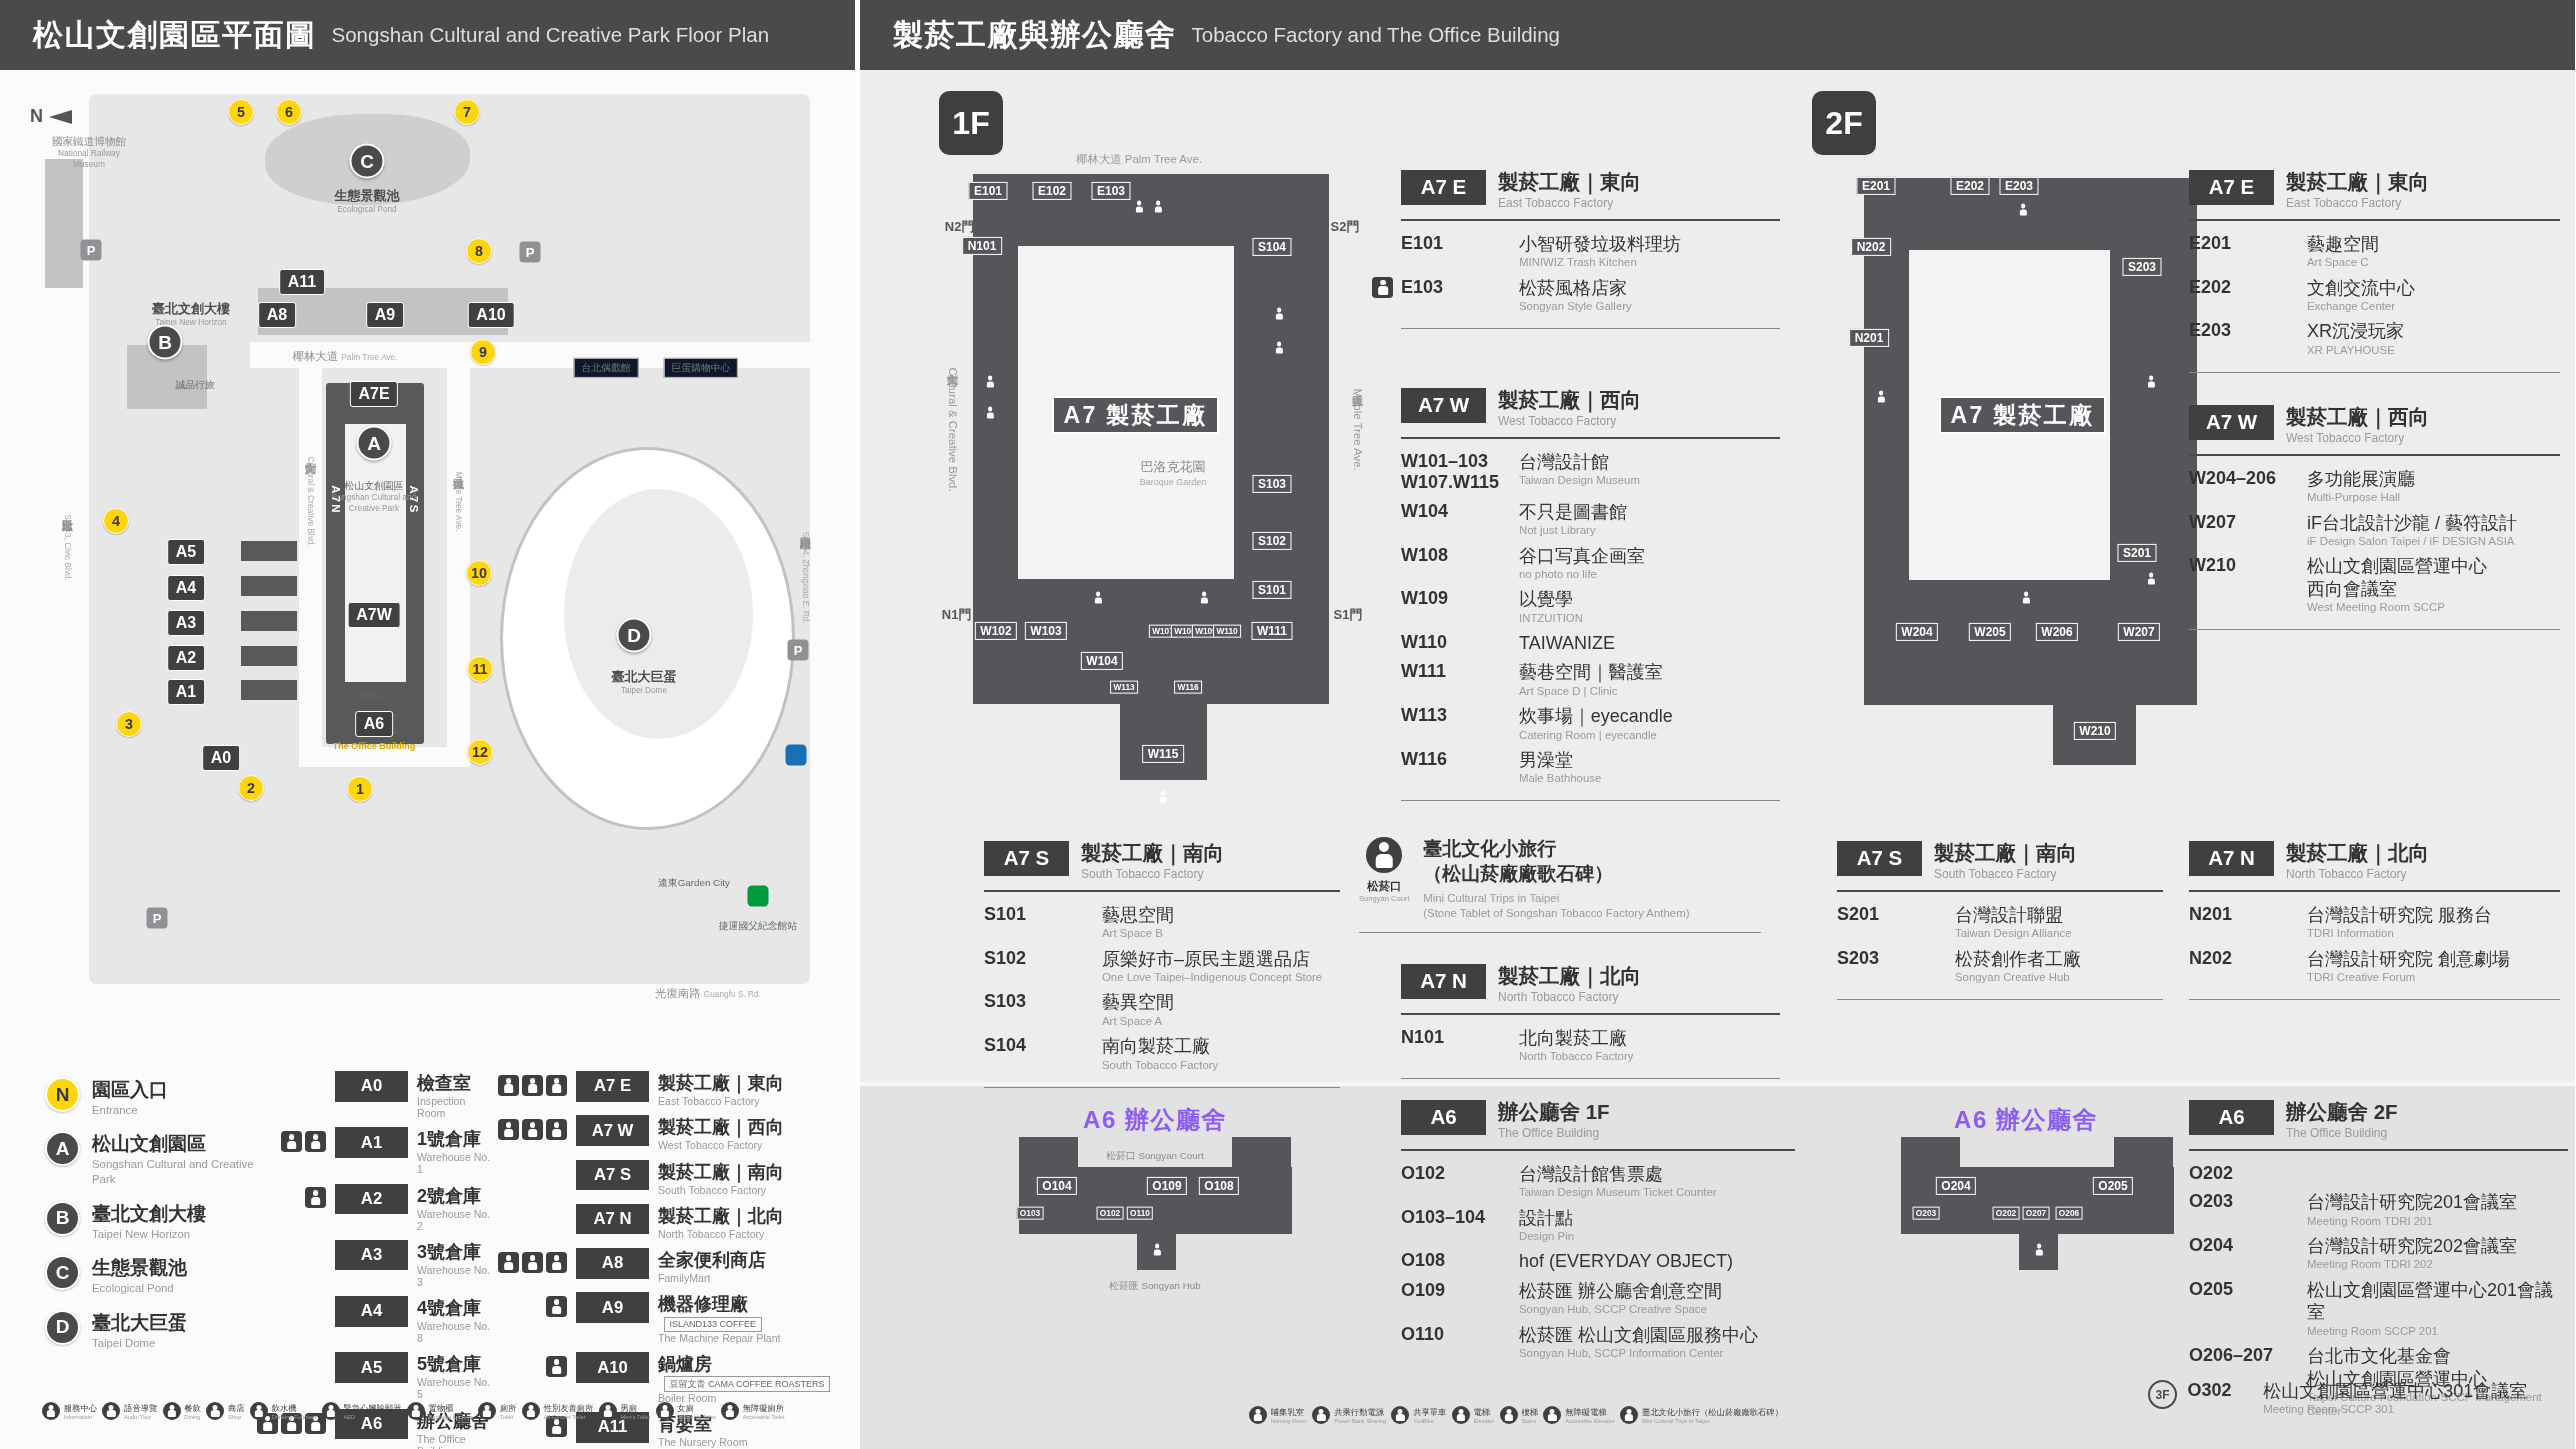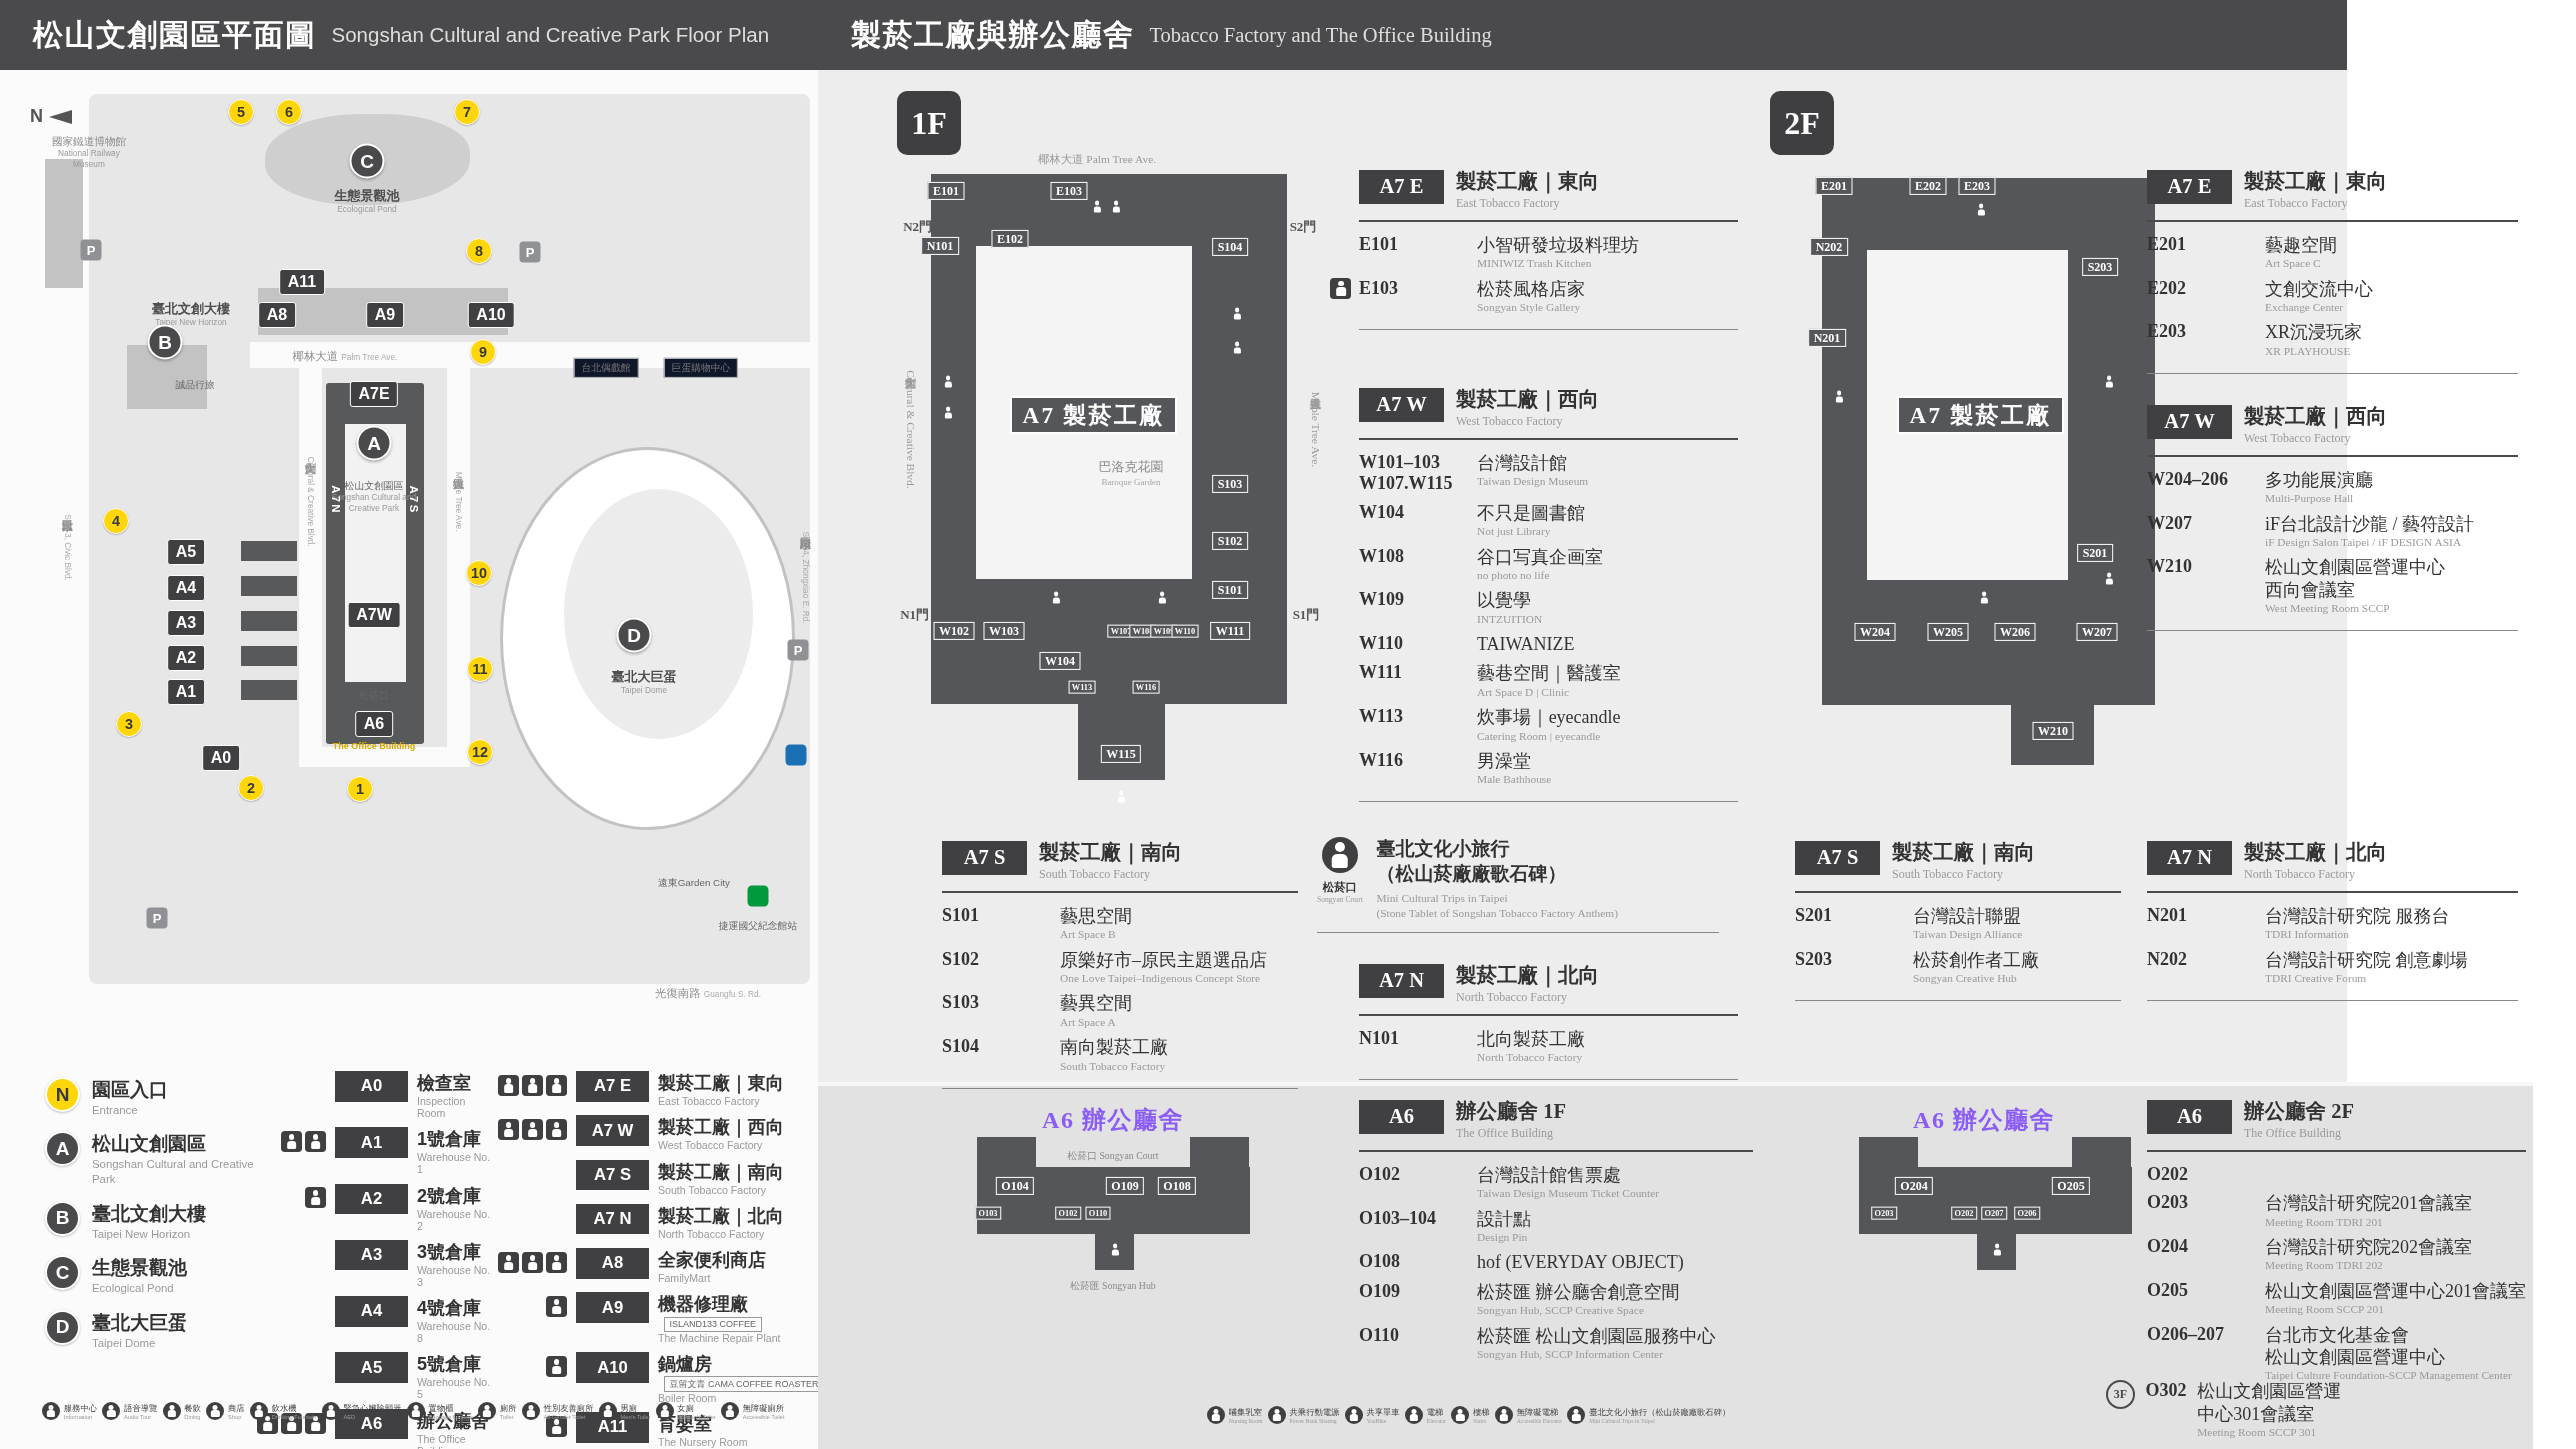--- a/index.html
+++ b/index.html
@@ -1,21 +1,21 @@
 <!DOCTYPE html>
 <html style="font-size:12px"><head>
 <meta charset="utf-8">
 <style>
   * { margin:0; padding:0; box-sizing:border-box; }
   html,body { width:2576px; height:1449px; }
   body { position:relative; background:#ffffff; font-family:"Liberation Sans","DejaVu Sans",sans-serif; overflow:hidden; color:#333; }
 
   .panel { position:absolute; top:0; height:1449px; }
   #panel-left  { left:0; width:855px; background:#fbfbfb; }
-  #panel-right { left:818px; width:1529px; background:#ededed;font-family:Liberation Serif, serif; }
+  #panel-right { left:860px; width:1715px; background:#ededed; }
 
   .hdr { position:absolute; top:0; left:0; right:0; height:70px; background:#4a4a4c; color:#fff;
          display:flex; align-items:center; gap:15px; padding:0 33px; }
   .hdr .zh { font-size:30px; font-weight:bold; letter-spacing:1.5px; white-space:nowrap; }
   .hdr .en { font-size:20.5px; color:#dedede; white-space:nowrap; }
 
   
   .shape { position:absolute; }
   #park { left:89px; top:94px; width:721px; height:890px; background:#e7e7e7; border-radius:7.6px; }
   .road { position:absolute; background:#fbfbfb; }
@@ -537,21 +537,21 @@
     <div class="dark" style="left:26.5px;top:19px;width:356px;height:530px"></div>
     <div class="court-yard" style="left:72px;top:91px;width:216px;height:333px"></div>
     <div class="dark" style="left:174px;top:549px;width:87px;height:76px"></div>
     <div class="a7box" style="left:106px;top:241px;width:167px;height:38px">A7 製菸工廠</div>
     <div class="garden" style="left:227px;top:318px">
       <span>巴洛克花園</span><span class="en">Baroque Garden</span>
     </div>
     <div>
 
     <div class="room" style="left: 42px; top: 36px;">E101</div>
-        <div class="room" style="left: 106px; top: 36px; margin-top: 48px;">E102</div>
+        <div class="room" style="left: 106px; top: 36px;">E102</div>
         <div class="room" style="left: 165px; top: 36px;">E103</div>
         <div class="room" style="left: 36px; top: 91px;">N101</div>
         <div class="room" style="left: 326px; top: 92px;">S104</div>
         <div class="room" style="left: 326px; top: 329px;">S103</div>
         <div class="room" style="left: 326px; top: 386px;">S102</div>
         <div class="room" style="left: 326px; top: 435px;">S101</div>
         <div class="room" style="left: 50px; top: 476px;">W102</div>
         <div class="room" style="left: 100px; top: 476px;">W103</div>
         <div class="room" style="left: 156px; top: 506px;">W104</div>
         <div class="room sm" style="left: 217px; top: 476px;">W107</div>

